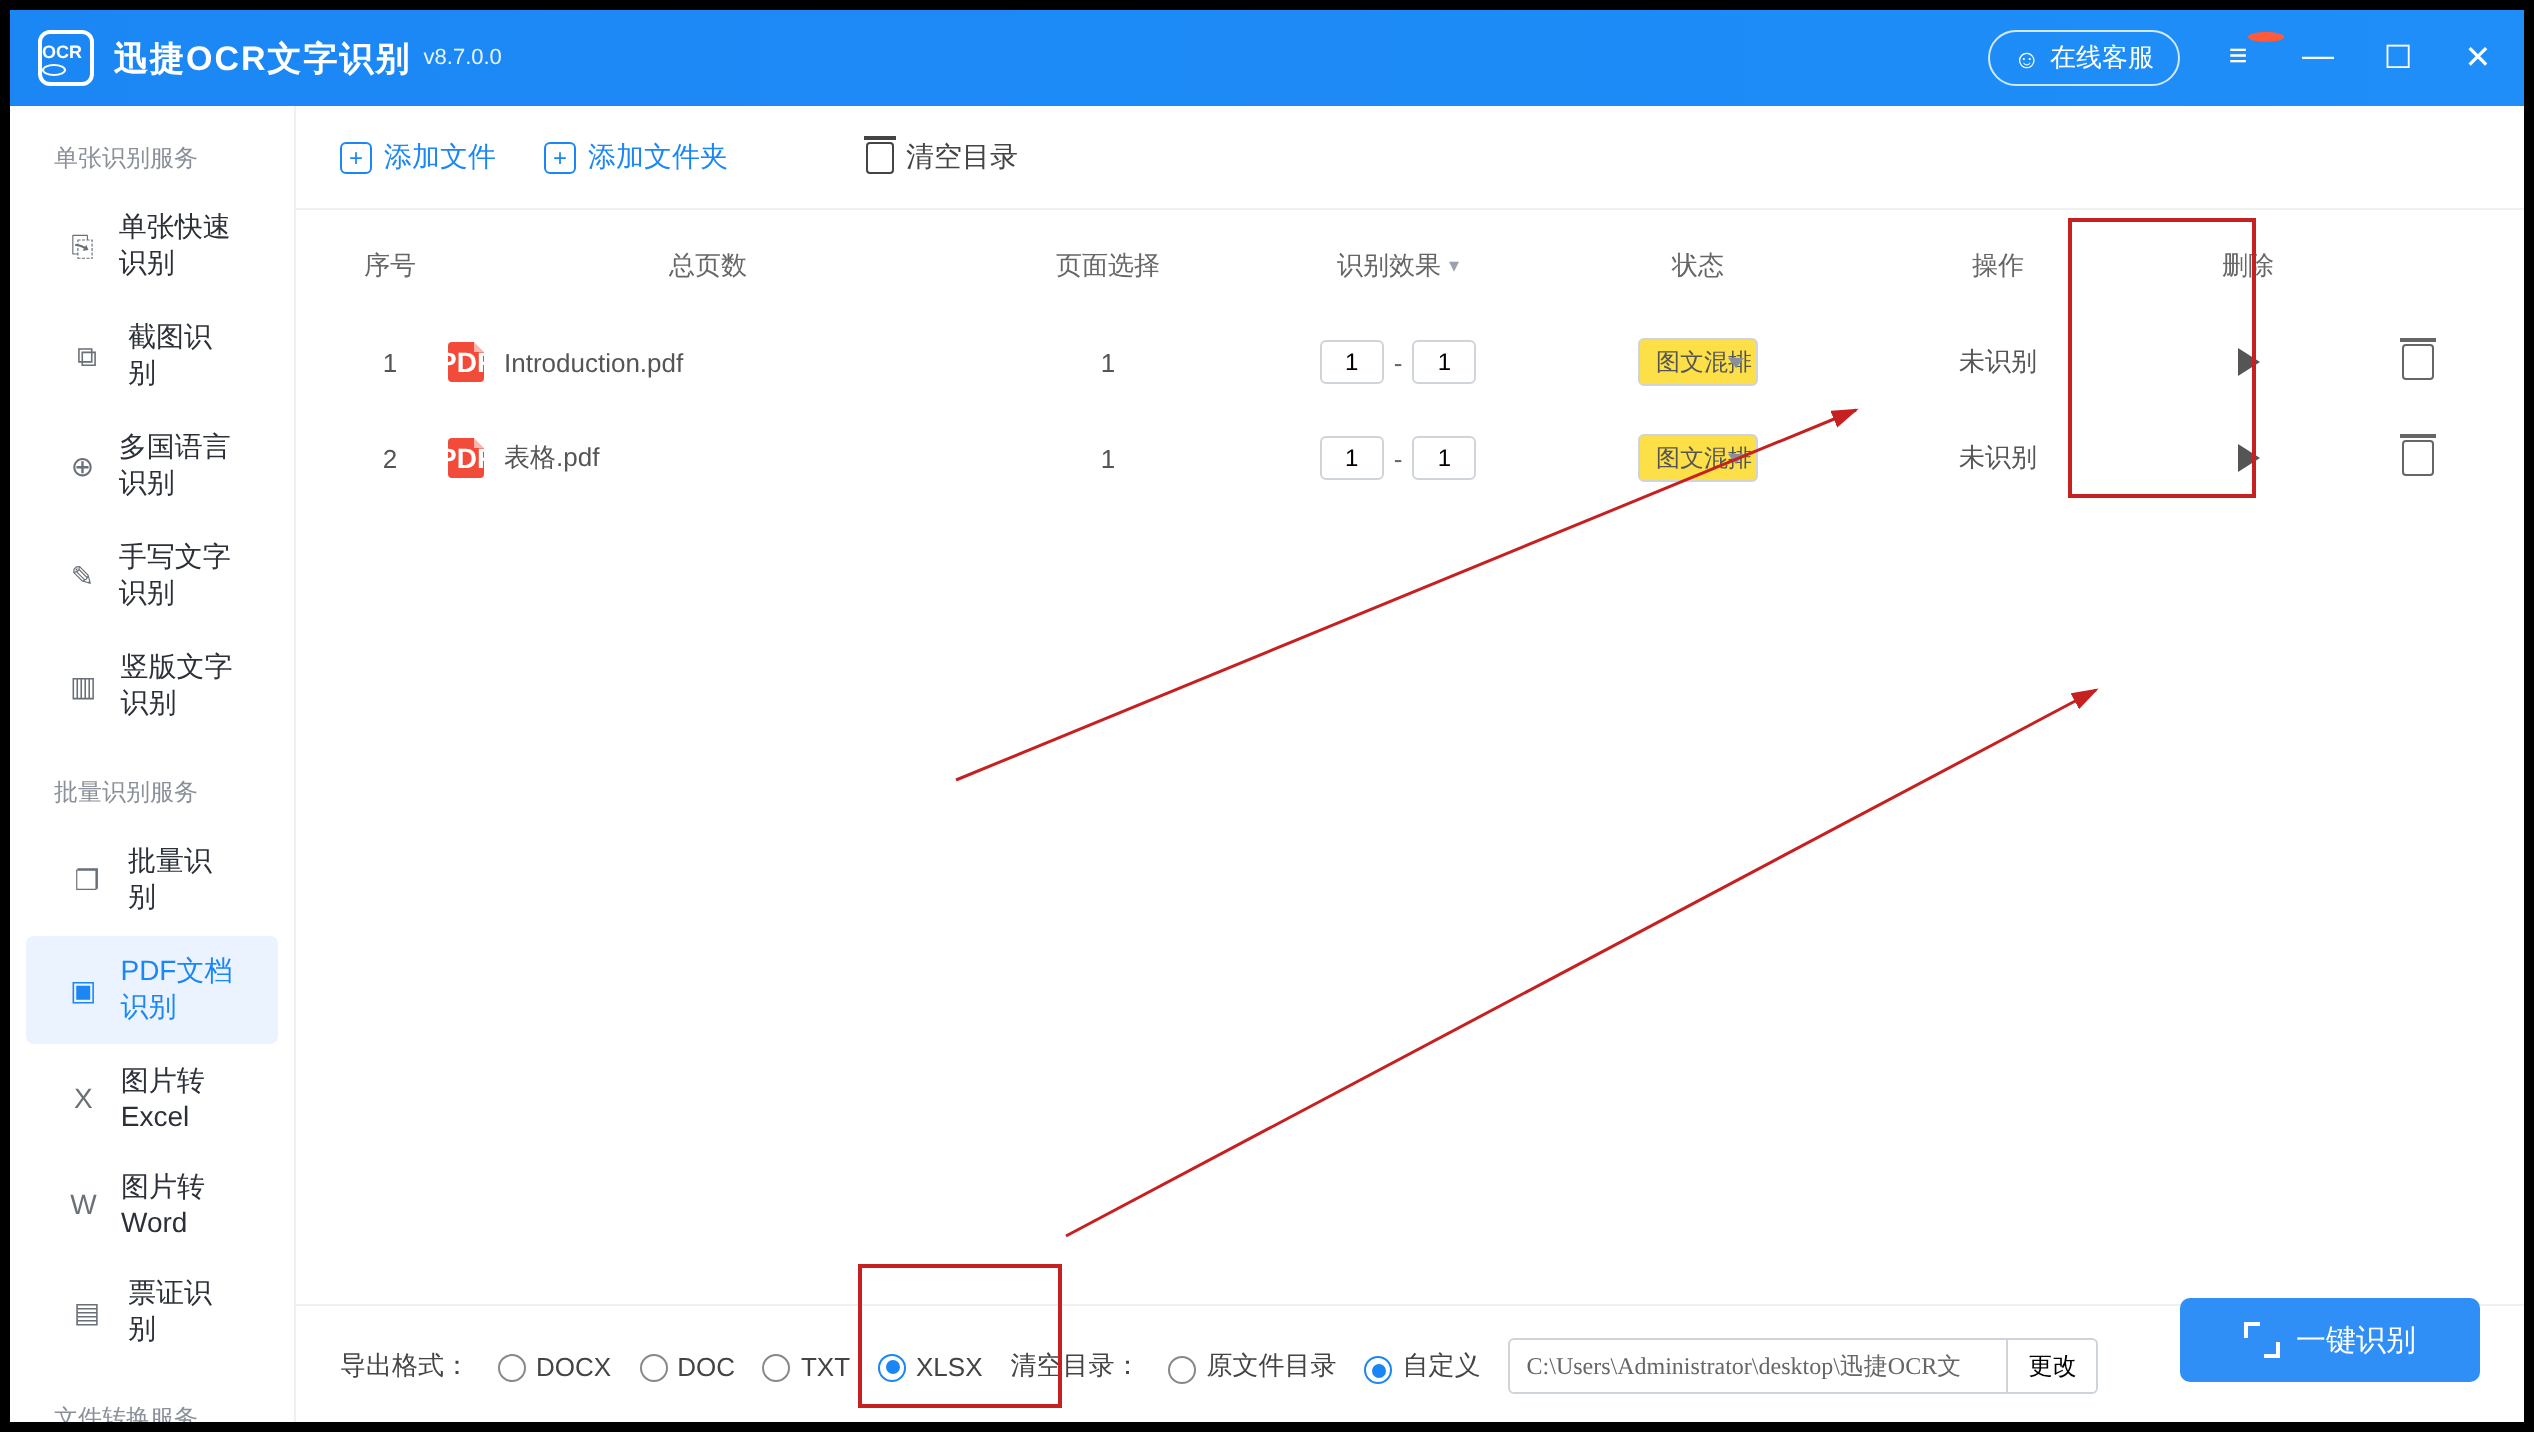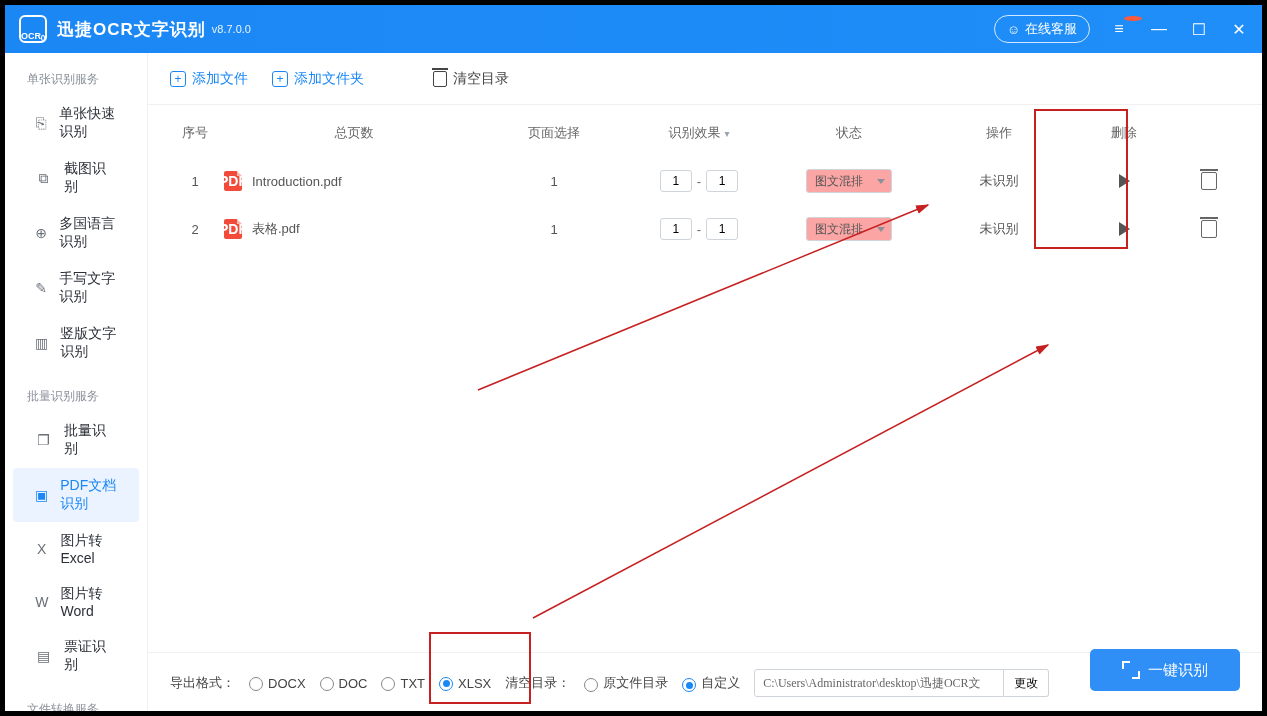--- a/index.html
+++ b/index.html
@@ -1,19 +1,19 @@
 <!DOCTYPE html>
 <html><head>
 <meta charset="utf-8">
 <style>
 * { box-sizing: border-box; margin: 0; padding: 0; font-family: "Microsoft YaHei", Arial, sans-serif; }
 body { background: #000; width: 1267px; height: 716px; overflow: hidden; position: relative; }
 .app { position: absolute; left: 5px; top: 5px; right: 5px; bottom: 5px; background: #fff; display: flex; flex-direction: column; }
 .titlebar { height: 48px; background: linear-gradient(90deg,#1b87f5,#1f8ef8); display: flex; align-items: center; color: #fff; padding: 0 14px; }
-.logo-box { width: 28px; height: 28px; border: 2px solid #fff; border-radius: 6px; display:flex; flex-direction:row; align-items:flex-end; justify-content:center; font-size:9px; font-weight:bold; margin-right:10px;}
+.logo-box { width: 28px; height: 28px; border: 2px solid #fff; border-radius: 6px; display:flex; flex-direction:column; align-items:flex-start; justify-content:center; font-size:9px; font-weight:bold; margin-right:10px;}
 .logo-eye { width:12px; height:6px; border:1.5px solid #fff; border-radius:50%; margin-top:1px;}
 .titlebar .title { font-size: 17px; font-weight: bold; letter-spacing: 1px;}
 .titlebar .ver { font-size: 11px; margin-left: 6px; opacity: .9; }
 .titlebar .spacer { flex: 1; }
 .support-btn { border:1px solid rgba(255,255,255,.8); border-radius:14px; padding:4px 12px; font-size:13px; display:flex; align-items:center; gap:5px; cursor:pointer;}
 .win-ctrls { display:flex; align-items:center; gap:22px; margin-left:20px; font-size:16px; position:relative;}
 .win-ctrls span { cursor:pointer; display:inline-flex; width:18px; justify-content:center;}
 .menu-dot { position:absolute; top:-4px; left:14px; width:5px; height:5px; background:#ff5a3c; border-radius:50%;}
 .body { flex:1; display:flex; overflow:hidden; }
 .sidebar { width:215px; background:#fff; border-right:1px solid #eef0f2; padding:14px 0 10px 0; overflow-y:auto;}
@@ -33,21 +33,21 @@
 .tbl { padding:4px 18px 0 18px; position:relative; flex:1;}
 .thead,.trow{display:grid;grid-template-columns:58px 260px 140px 150px 150px 150px 100px 70px;align-items:center;font-size:13px;color:#555;height:48px;}
 .thead{color:#666;font-size:13px;border-bottom:0px;}
 .th,.td{display:flex;align-items:center;justify-content:center;}
 .th.left,.td.left{justify-content:flex-start;}
 .sort-ic{font-size:10px;color:#9aa3ad;margin-left:4px;}
 .pdf-ic{width:18px;height:20px;background:#f24b3a;border-radius:2px;color:#fff;font-size:14px;font-weight:bold;display:flex;align-items:center;justify-content:center;margin-right:10px;position:relative;}
 .pdf-ic::after{content:"";position:absolute;top:0;right:0;border-left:5px solid rgba(255,255,255,.6);border-top:5px solid #fff;}
 .range-in{width:32px;height:22px;border:1px solid #cfd4da;border-radius:3px;text-align:center;font-size:12px;}
 .range-sep{margin:0 5px;color:#666;}
-.effect-sel{border:1px solid #cfd4da;border-radius:3px;height:24px;padding:0 28px 0 8px;font-size:12px;color:#555;background:#fca5a5;position:relative;display:flex;align-items:center;cursor:pointer;}
+.effect-sel{border:1px solid #cfd4da;border-radius:3px;height:24px;padding:0 2px 0 8px;font-size:12px;color:#555;background:#fde047;position:relative;display:flex;align-items:center;cursor:pointer;}
 .effect-sel::after{content:"";position:absolute;right:6px;top:9px;border-left:4px solid transparent;border-right:4px solid transparent;border-top:5px solid #8a9099;}
 .play-ic{width:0;height:0;border-top:7px solid transparent;border-bottom:7px solid transparent;border-left:11px solid #555;cursor:pointer;}
 .del-ic{width:16px;height:18px;border:1.5px solid #666;border-radius:2px;position:relative;cursor:pointer;}
 .del-ic::before{content:"";position:absolute;top:-4px;left:-2px;right:-2px;height:2px;background:#666;}
 .op-col-box{position:absolute;border:2px solid #c62020;pointer-events:none;}
 .bottom{border-top:1px solid #eef0f2;padding:16px 22px 14px 22px;display:flex;flex-direction:row;gap:14px;font-size:13px;color:#444;position:relative;}
 .brow{display:flex;align-items:center;gap:14px;}
 .olabel{color:#444;min-width:64px;}
 .radio{display:inline-flex;align-items:flex-end;gap:5px;cursor:pointer;}
 .rdot{width:14px;height:14px;border:1.5px solid #888;border-radius:50%;display:inline-flex;align-items:center;justify-content:center;}

